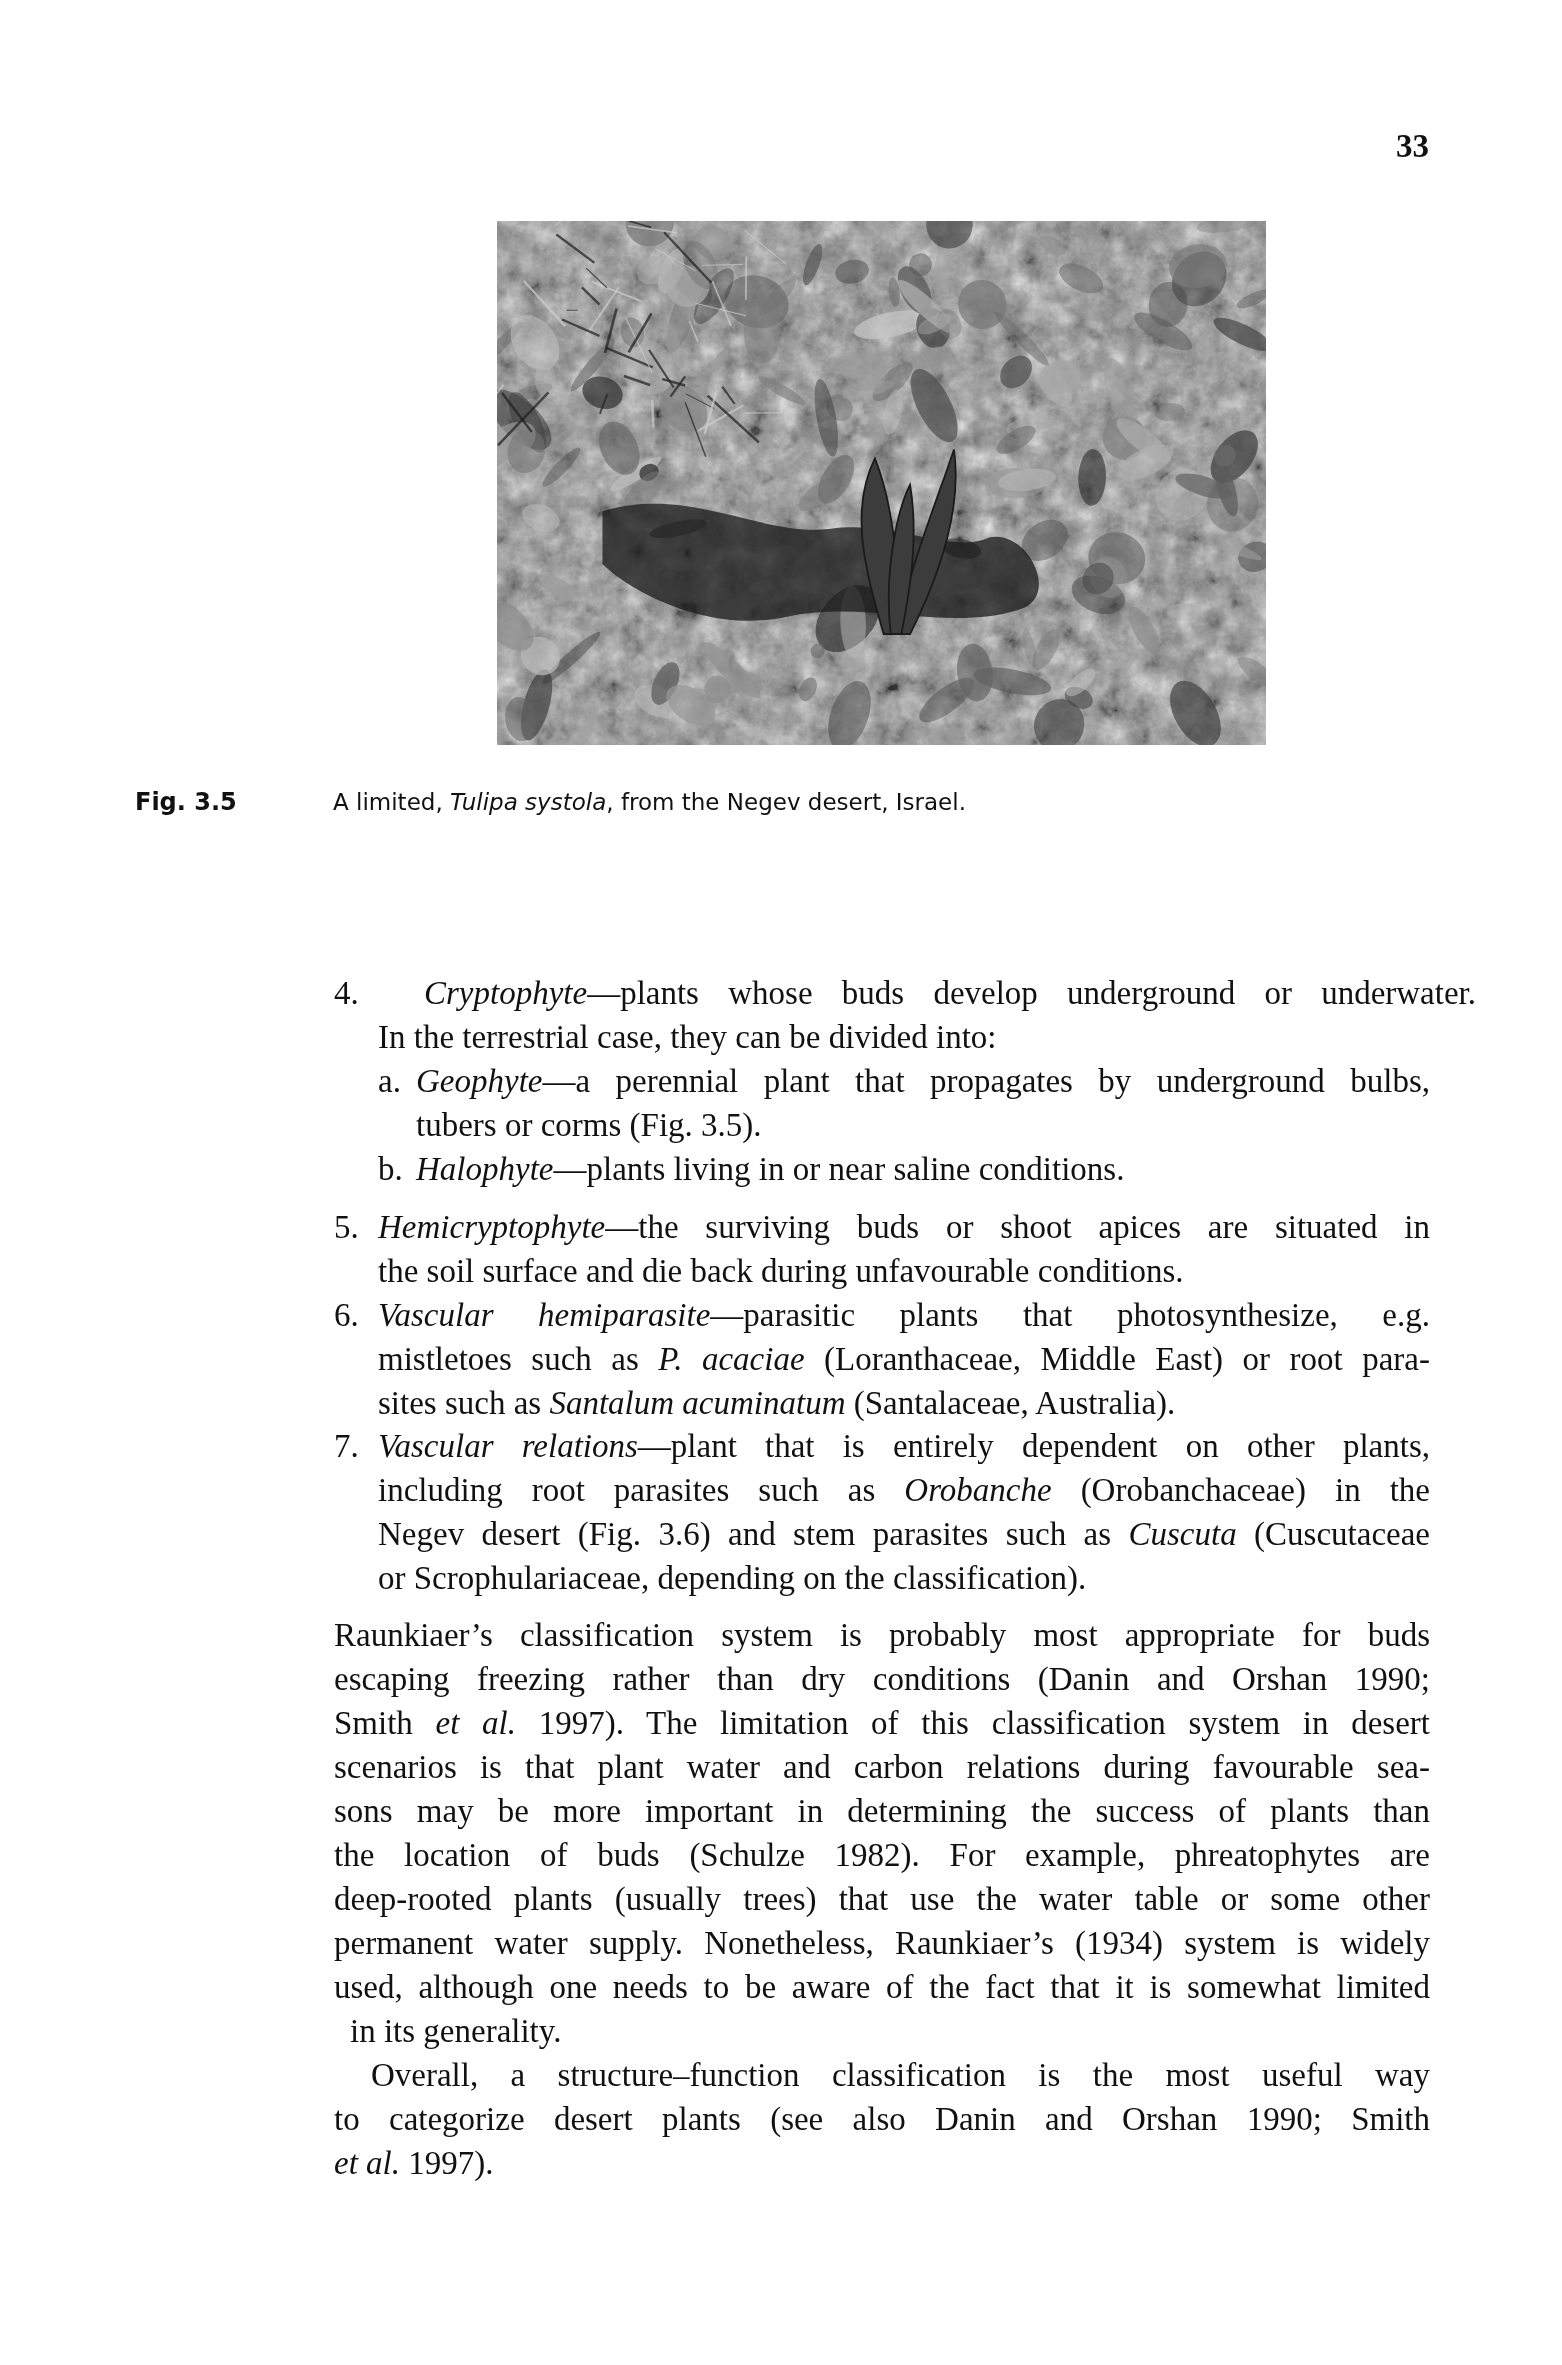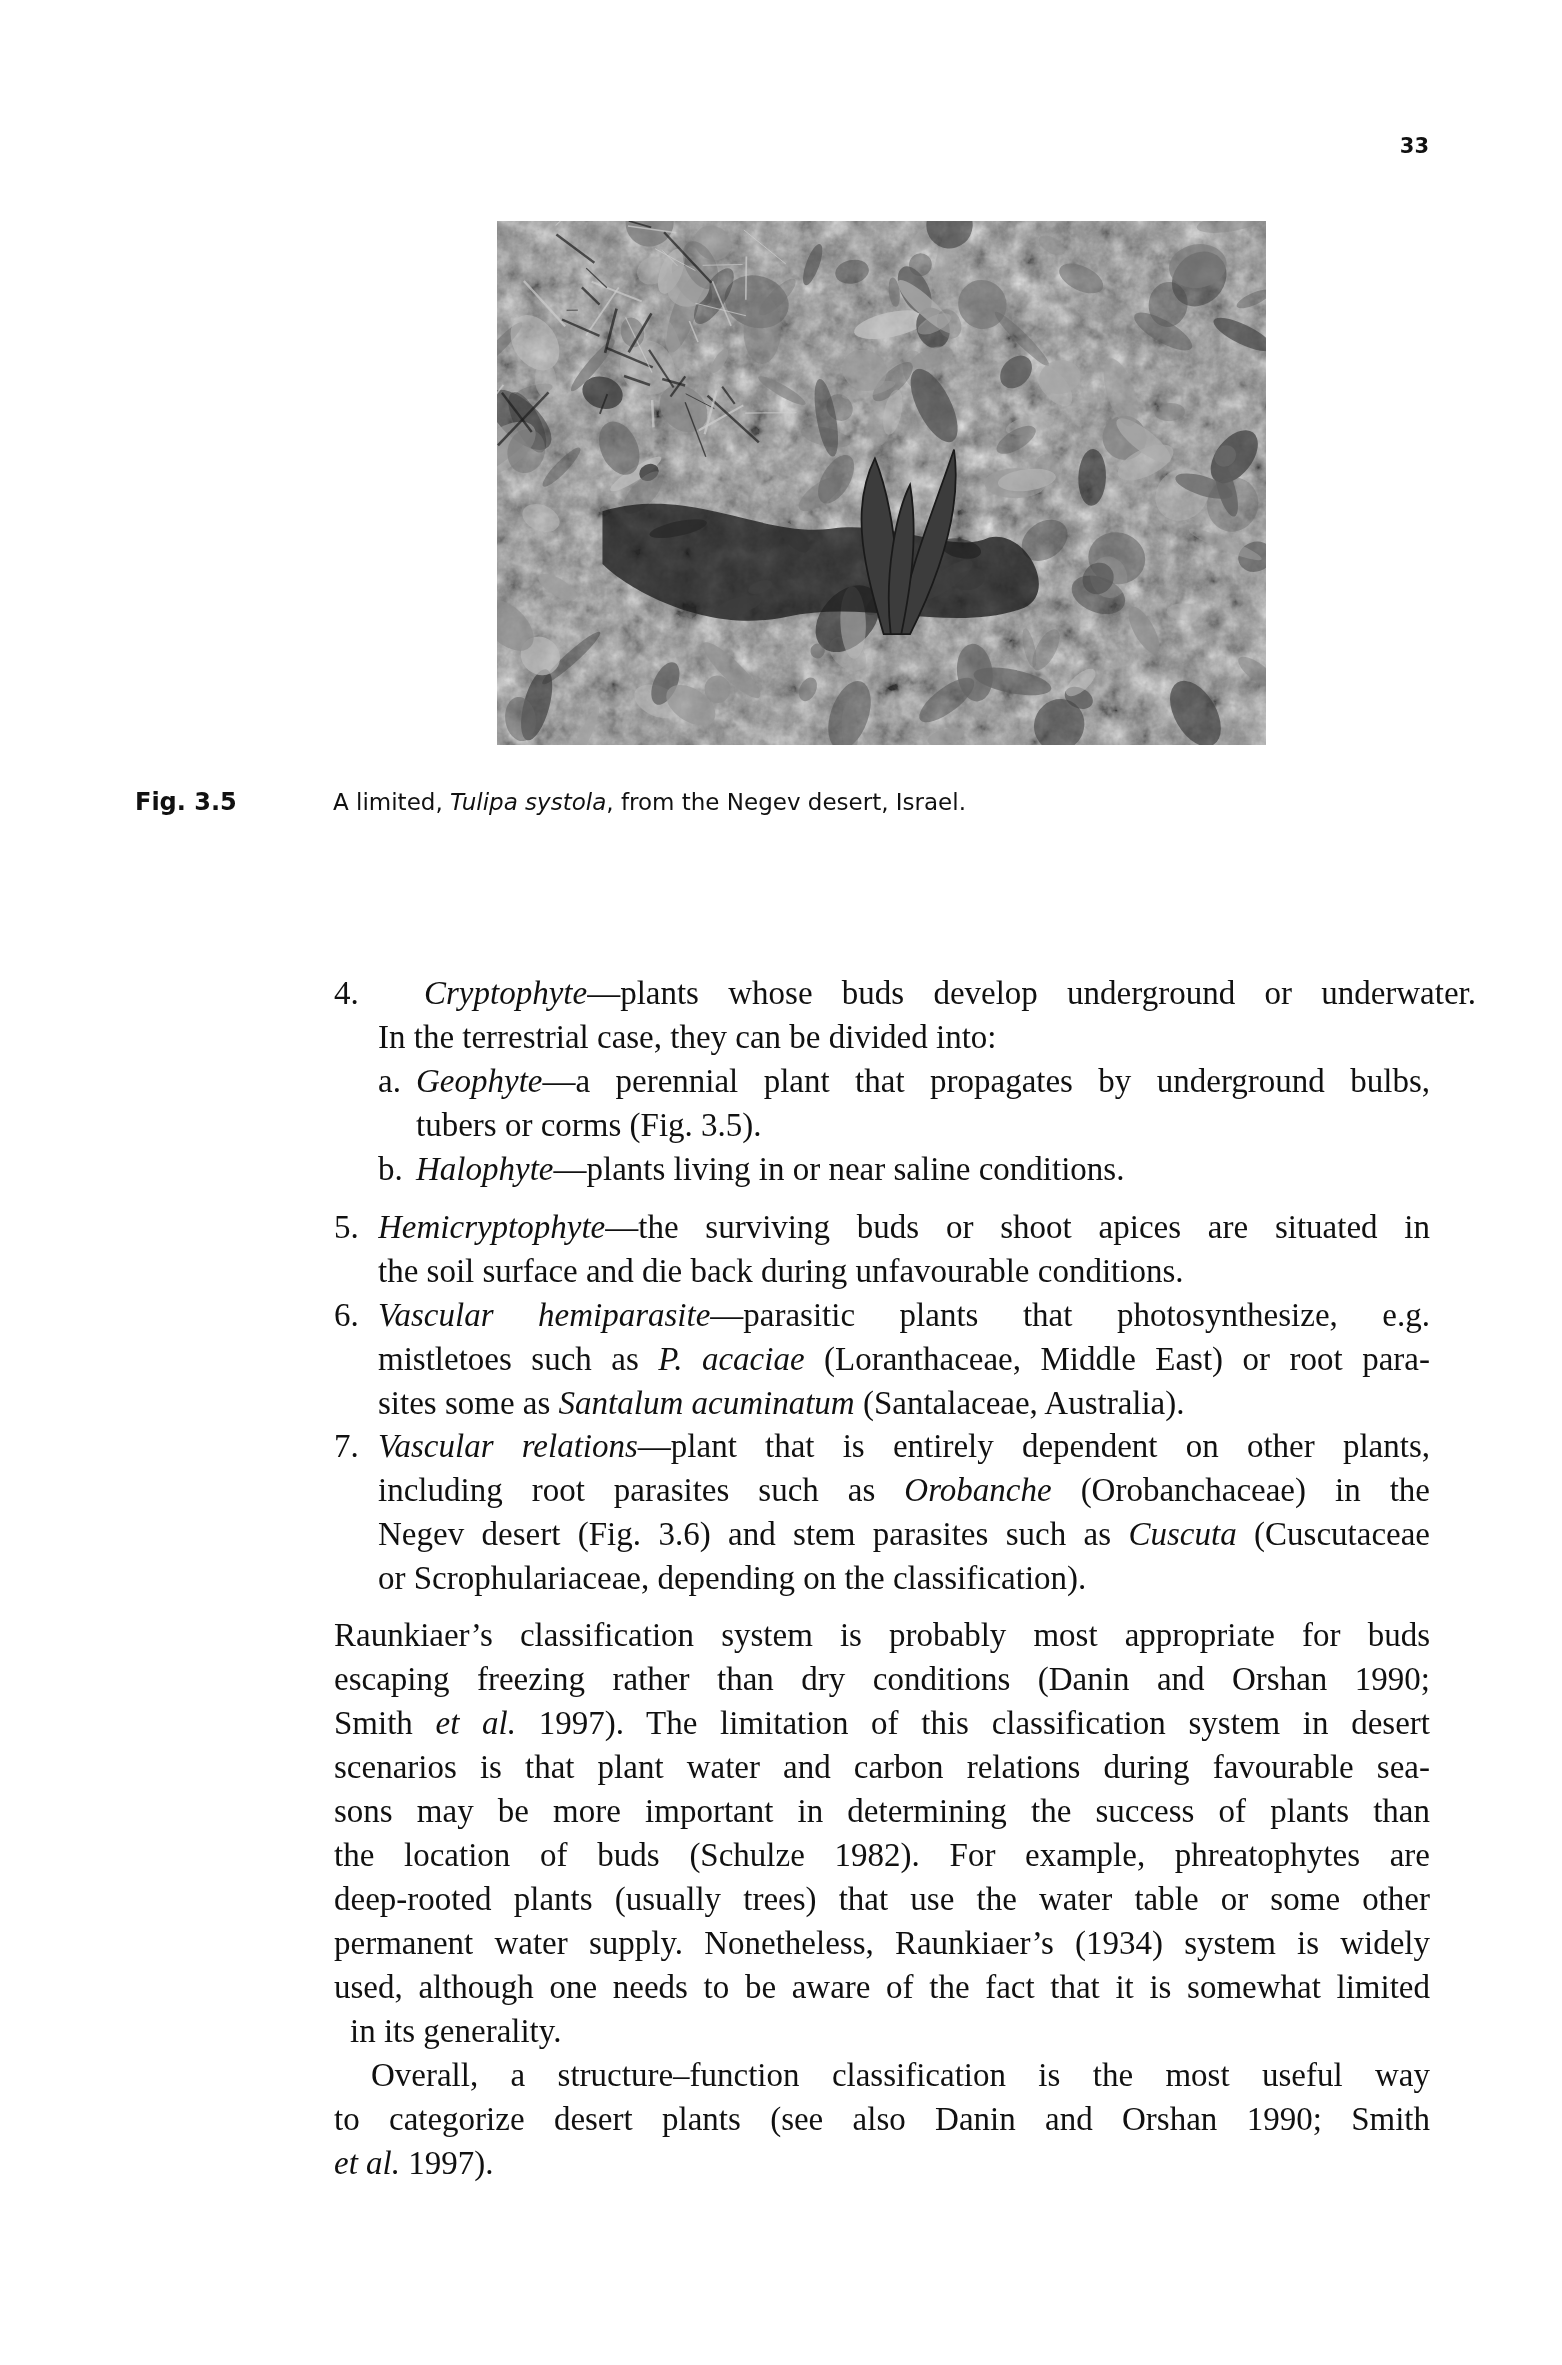--- a/index.html
+++ b/index.html
@@ -3,21 +3,21 @@
 <meta charset="utf-8">
 <style>
   html, body { margin: 0; padding: 0; background: #ffffff; }
   body { width: 1562px; height: 2366px; position: relative; overflow: hidden; color: #111111; }
   .running-head {
     position: absolute; left: 562px; top: 130px; width: 867px;
     font-family: "DejaVu Sans", "Liberation Sans", sans-serif; font-size: 24px;
     letter-spacing: 0px; white-space: nowrap; line-height: 32px; color: #111;
   }
   .running-head .title { letter-spacing: 0.2px; }
-  .running-head .folio { font-weight: bold; position: absolute; right: 0; top: 0; font-size: 21px; }
+  .running-head .folio { font-weight: bold; position: absolute; right: 0; top: 0; font-size: 33px; font-family: Liberation Serif, serif; }
   .figure-photo {
     position: absolute; left: 497px; top: 221px; width: 769px; height: 524px;
     background: #7a7a7a; overflow: hidden;
   }
   .figure-photo svg { display: block; width: 100%; height: 100%; }
   .fig-label {
     position: absolute; left: 135px; top: 787px; font-family: "DejaVu Sans", "Liberation Sans", sans-serif;
     font-weight: bold; font-size: 24px; line-height: 30px; white-space: nowrap;
   }
   .fig-caption {
@@ -263,21 +263,21 @@
     <div class="line just" style="left: 82px; top: 1059px; width: 1014px;"><i>Geophyte</i><span>—a perennial plant that propagates by underground bulbs,</span></div>
     <div class="line" style="left: 82px; top: 1103px; width: 1014px;"><span>tubers or corms (Fig. 3.5).</span></div>
     <div class="marker" style="left: 44px; top: 1147px;">b.</div>
     <div class="line" style="left: 82px; top: 1147px; width: 1014px;"><i>Halophyte</i><span>—plants living in or near saline conditions.</span></div>
     <div class="marker" style="left: 0px; top: 1205px;">5.</div>
     <div class="line just" style="left: 44px; top: 1205px; width: 1052px;"><i>Hemicryptophyte</i><span>—the surviving buds or shoot apices are situated in</span></div>
     <div class="line" style="left: 44px; top: 1249px; width: 1052px;"><span>the soil surface and die back during unfavourable conditions.</span></div>
     <div class="marker" style="left: 0px; top: 1293px;">6.</div>
     <div class="line just" style="left: 44px; top: 1293px; width: 1052px;"><i>Vascular hemiparasite</i><span>—parasitic plants that photosynthesize, e.g.</span></div>
     <div class="line just" style="left: 44px; top: 1337px; width: 1052px;"><span>mistletoes such as </span><i>P. acaciae</i><span> (Loranthaceae, Middle East) or root para-</span></div>
-    <div class="line" style="left: 44px; top: 1381px; width: 1052px;"><span>sites some as </span><i>Santalum acuminatum</i><span> (Santalaceae, Australia).</span></div>
+    <div class="line" style="left: 44px; top: 1381px; width: 1052px;"><span>sites such as </span><i>Santalum acuminatum</i><span> (Santalaceae, Australia).</span></div>
     <div class="marker" style="left: 0px; top: 1424px;">7.</div>
     <div class="line just" style="left: 44px; top: 1424px; width: 1052px;"><i>Vascular relations</i><span>—plant that is entirely dependent on other plants,</span></div>
     <div class="line just" style="left: 44px; top: 1468px; width: 1052px;"><span>including root parasites such as </span><i>Orobanche</i><span> (Orobanchaceae) in the</span></div>
     <div class="line just" style="left: 44px; top: 1512px; width: 1052px;"><span>Negev desert (Fig. 3.6) and stem parasites such as </span><i>Cuscuta</i><span> (Cuscutaceae</span></div>
     <div class="line" style="left: 44px; top: 1556px; width: 1052px;"><span>or Scrophulariaceae, depending on the classification).</span></div>
     <div class="line just" style="left: 0px; top: 1613px; width: 1096px; font-family: Liberation Serif, serif;"><span>Raunkiaer’s classification system is probably most appropriate for buds</span></div>
     <div class="line just" style="left: 0px; top: 1657px; width: 1096px;"><span>escaping freezing rather than dry conditions (Danin and Orshan 1990;</span></div>
     <div class="line just" style="left: 0px; top: 1701px; width: 1096px;"><span>Smith </span><i>et al.</i><span> 1997). The limitation of this classification system in desert</span></div>
     <div class="line just" style="left: 0px; top: 1745px; width: 1096px;"><span>scenarios is that plant water and carbon relations during favourable sea-</span></div>
     <div class="line just" style="left: 0px; top: 1789px; width: 1096px;"><span>sons may be more important in determining the success of plants than</span></div>

